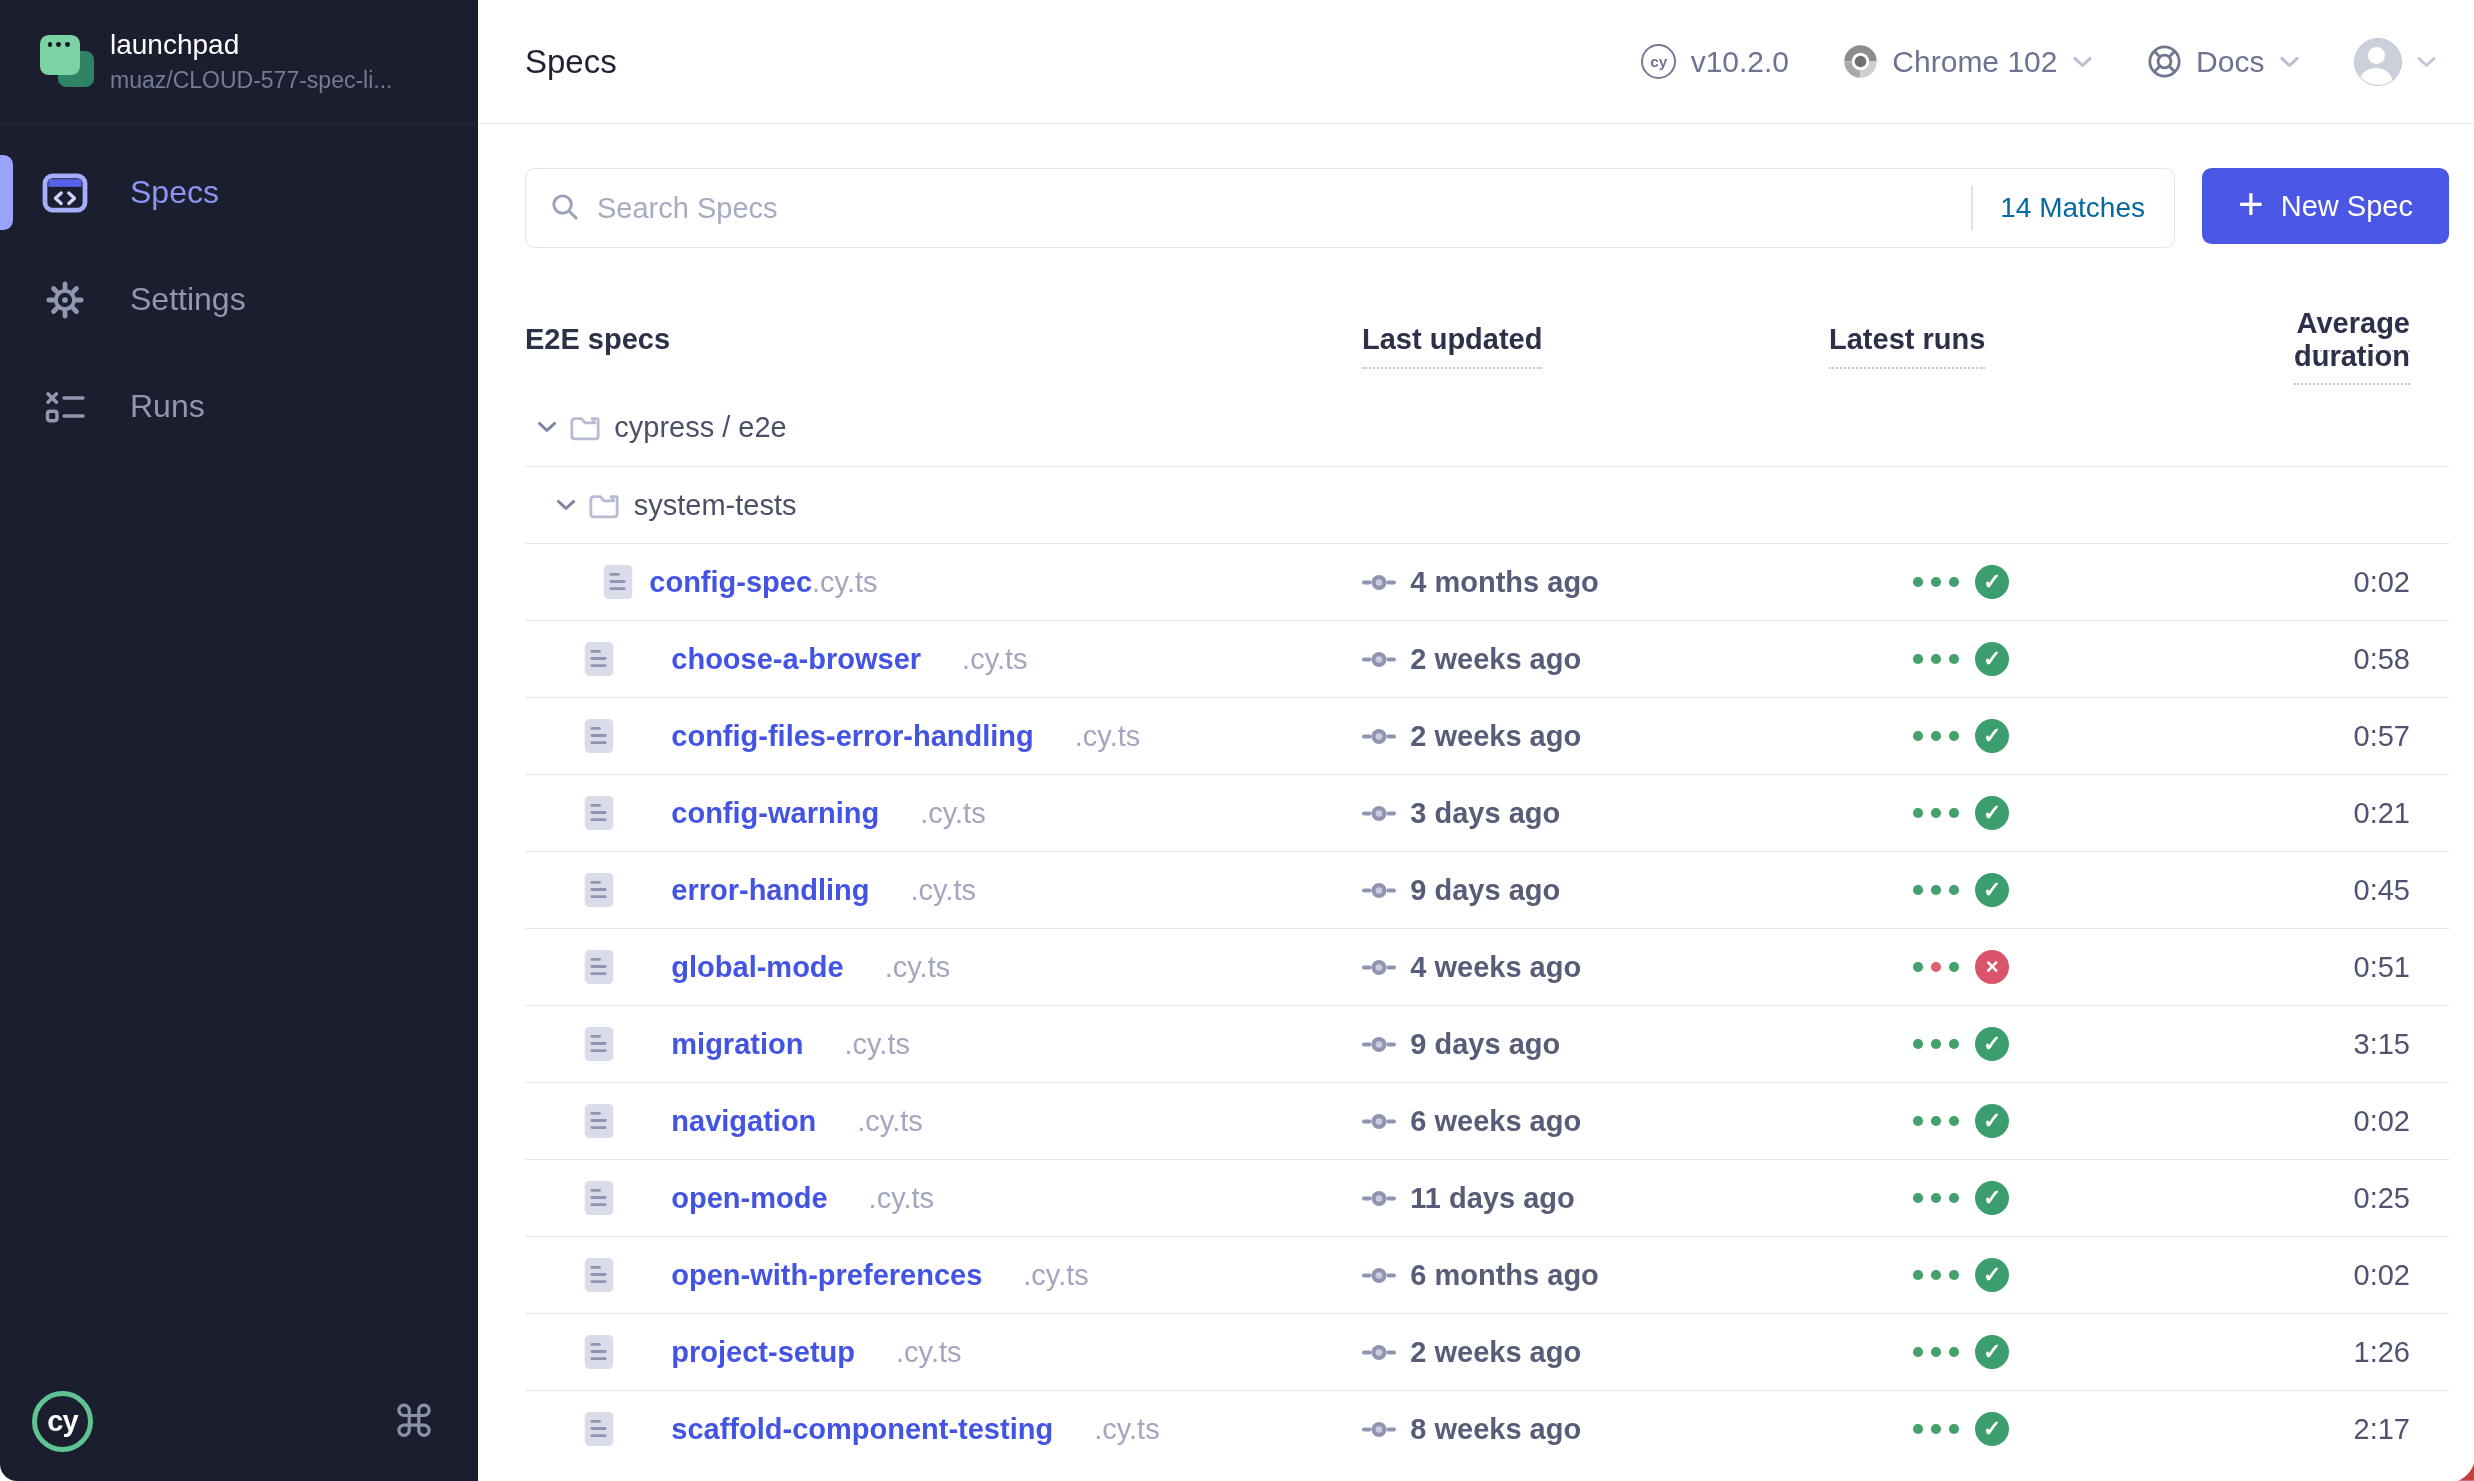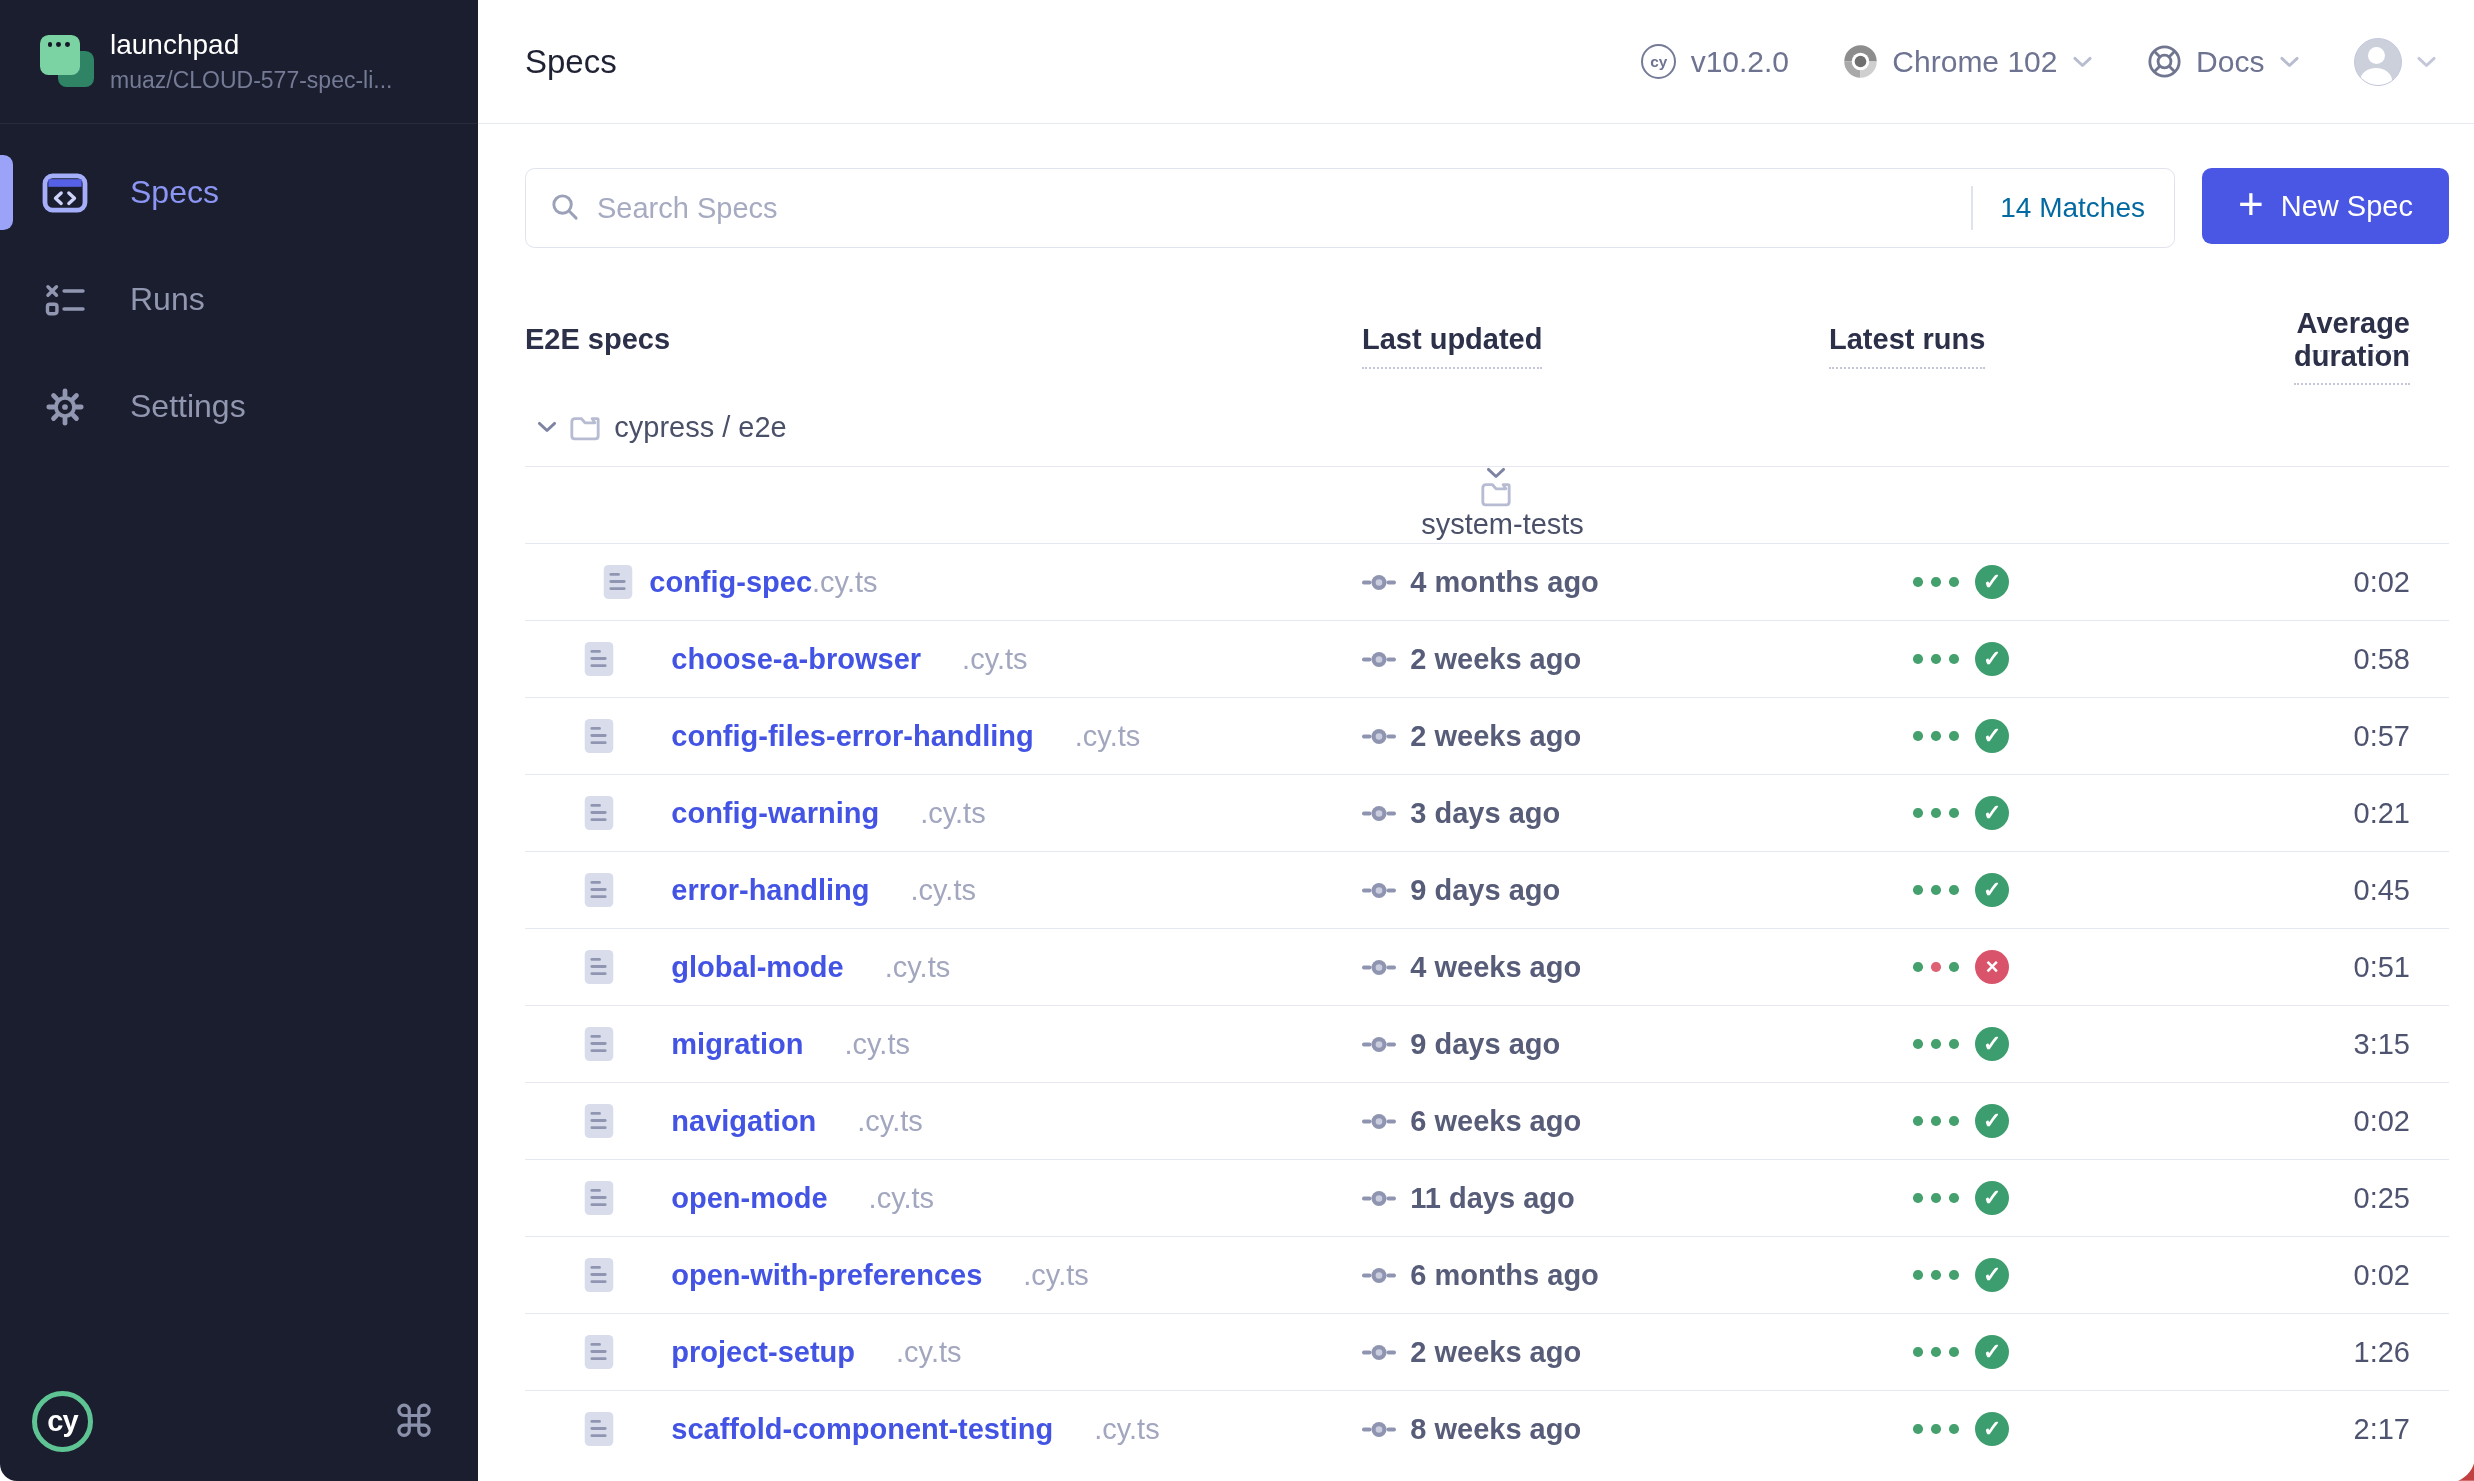--- a/index.html
+++ b/index.html
@@ -49,21 +49,21 @@
   .grid-cols { display:grid; grid-template-columns:837px 467px 373px 1fr; align-items:center; }
   .table-header { margin-top:42px; height:99px; }
   .th { font-size:29px; font-weight:700; color:#2c3049; }
   .th span.sortable { border-bottom:2.9px dotted #c3c7d9; padding-bottom:11.5px; cursor:pointer; }
   .th-duration { text-align:right; padding-right:39px; }
 
   .row { height:77px; cursor:pointer; }
   .row + .row { border-top:1.9px solid #e6e8f1; }
   .folder-row { display:flex; align-items:center; }
   .folder-row.lvl1 { padding-left:11.5px; }
-  .folder-row.lvl2 { padding-left:31px;flex-direction:column; }
+  .folder-row.lvl2 { padding-left:31px; }
   .fold-chevron { margin-right:12.4px; display:flex; }
   .folder-ic { margin-right:13.4px; display:flex; }
   .folder-name { font-size:29px; color:#4b5069; }
   .cell-name { display:flex; align-items:center; min-width:0; }
   .spec-row.lvl2 .cell-name { padding-left:58px;gap:41px; }
   .spec-row.lvl3 .cell-name { padding-left:77px; }
   .spec-ic { margin-right:15.3px; flex-shrink:0; display:flex; }
   .spec-name { font-size:29px; font-weight:700; color:#4354e4; white-space:nowrap; }
   .spec-ext { font-size:29px; color:#a2a7bf; white-space:nowrap; }
   .cell-updated { display:flex; align-items:center; gap:14.3px; font-size:29px; color:#575c78;font-weight:bold; }
@@ -106,48 +106,48 @@
           <rect x="3" y="3" width="42" height="36" rx="8" stroke="#a5aef8" stroke-width="5"></rect>
           <rect x="6.5" y="6.5" width="35" height="8" fill="#5562e8"></rect>
           <polyline points="20,21 14,26.5 20,32" stroke="#cdd3fb" stroke-width="3.5" fill="none" stroke-linecap="round" stroke-linejoin="round"></polyline>
           <polyline points="28,21 34,26.5 28,32" stroke="#cdd3fb" stroke-width="3.5" fill="none" stroke-linecap="round" stroke-linejoin="round"></polyline>
         </svg>
       </span>
       <span>Specs</span>
     </div>
     <div class="nav-item">
       <span class="nav-ic">
-        <svg width="42" height="36" viewBox="0 0 44 38" fill="none" stroke="#9297b1" stroke-width="3.6" stroke-linecap="round">
-          <line x1="4" y1="5" x2="13" y2="14"></line>
-            <line x1="13" y1="5" x2="4" y2="14"></line>
-          <line x1="21" y1="9.5" x2="41" y2="9.5"></line>
-          <rect x="3.5" y="23.5" width="10" height="10" rx="2.5"></rect>
-          <line x1="21" y1="28.5" x2="41" y2="28.5"></line>
-        </svg>
-      </span>
-      <span>Runs</span>
-    </div>
-    <div class="nav-item">
-      <span class="nav-ic">
         <svg width="42" height="42" viewBox="0 0 44 44" fill="none">
           <g stroke="#9297b1" stroke-width="5" stroke-linecap="round">
             <line x1="22" y1="5" x2="22" y2="10"></line>
               <line x1="22" y1="34" x2="22" y2="39"></line>
             <line x1="5" y1="22" x2="10" y2="22"></line>
               <line x1="34" y1="22" x2="39" y2="22"></line>
             <line x1="10" y1="10" x2="13.5" y2="13.5"></line>
               <line x1="30.5" y1="30.5" x2="34" y2="34"></line>
             <line x1="10" y1="34" x2="13.5" y2="30.5"></line>
               <line x1="30.5" y1="13.5" x2="34" y2="10"></line>
           </g>
           <circle cx="22" cy="22" r="9.5" stroke="#9297b1" stroke-width="4"></circle>
           <circle cx="22" cy="22" r="3" fill="#9297b1"></circle>
         </svg>
       </span>
       <span>Settings</span>
+    </div>
+    <div class="nav-item">
+      <span class="nav-ic">
+        <svg width="42" height="36" viewBox="0 0 44 38" fill="none" stroke="#9297b1" stroke-width="3.6" stroke-linecap="round">
+          <line x1="4" y1="5" x2="13" y2="14"></line>
+            <line x1="13" y1="5" x2="4" y2="14"></line>
+          <line x1="21" y1="9.5" x2="41" y2="9.5"></line>
+          <rect x="3.5" y="23.5" width="10" height="10" rx="2.5"></rect>
+          <line x1="21" y1="28.5" x2="41" y2="28.5"></line>
+        </svg>
+      </span>
+      <span>Runs</span>
     </div>
   </nav>
 
   <div class="sidebar-footer">
     <div class="cy-logo">cy</div>
     <div class="cmd-glyph">⌘</div>
   </div>
 </aside>
 
 <main class="main">

